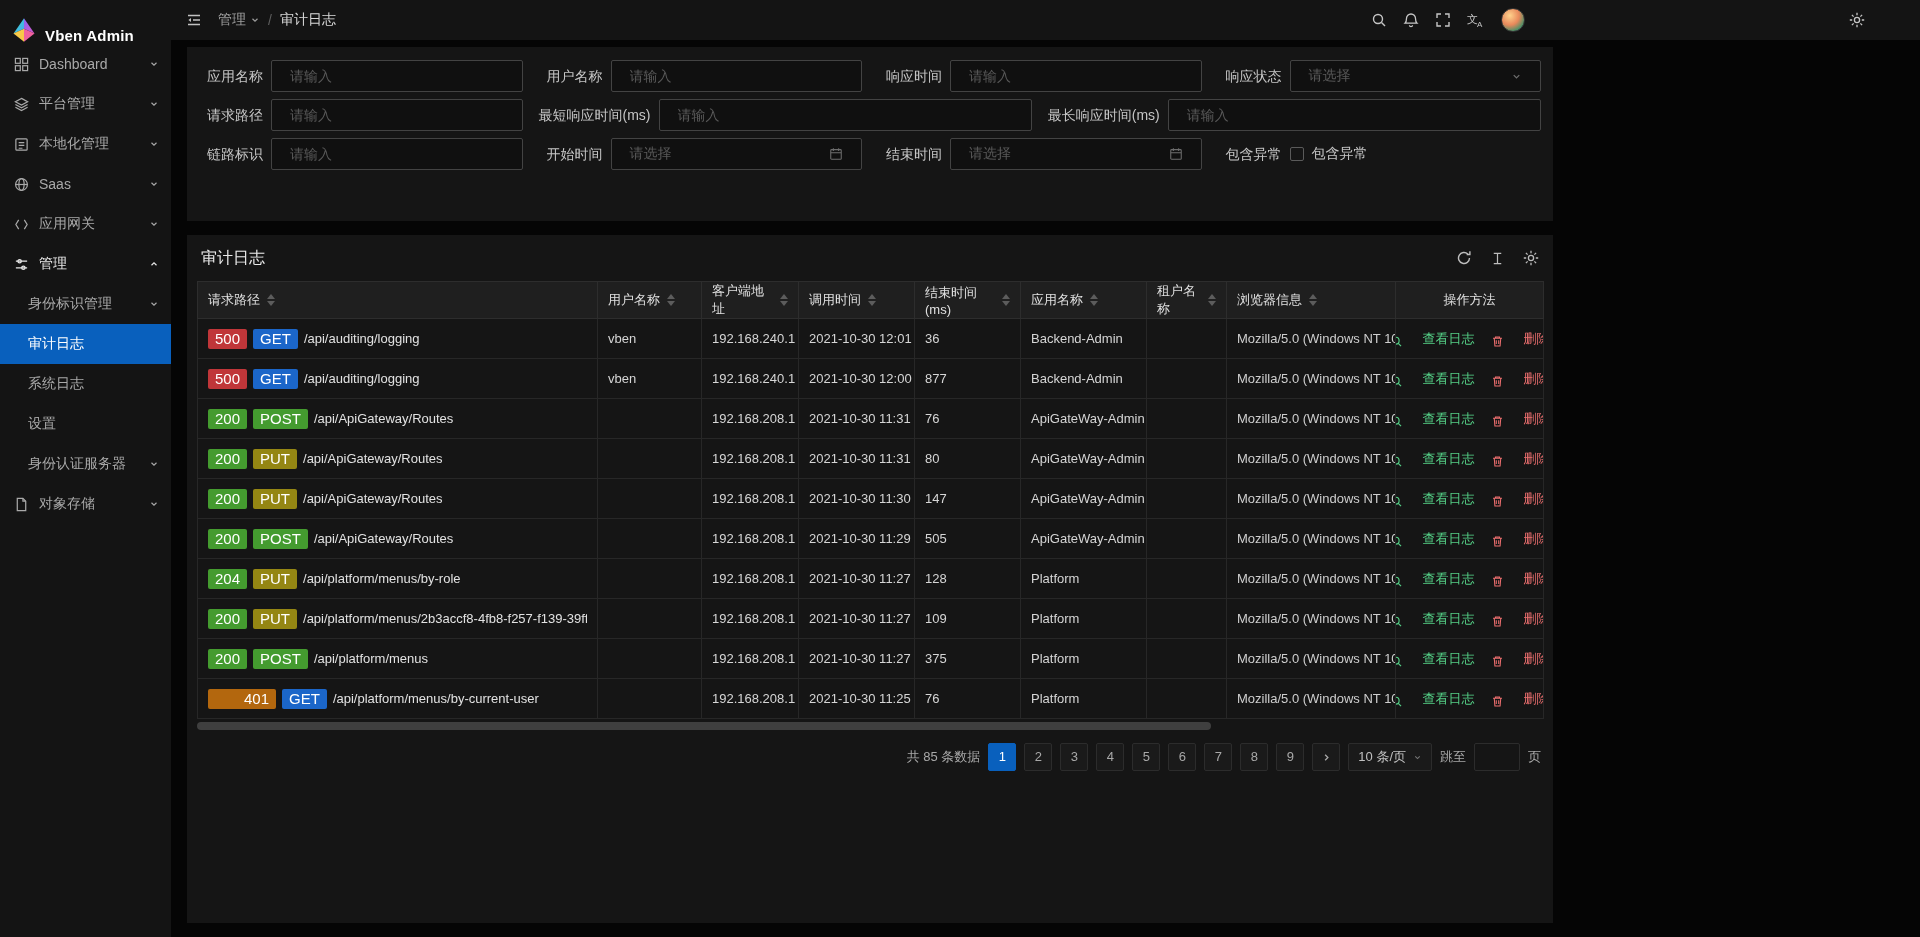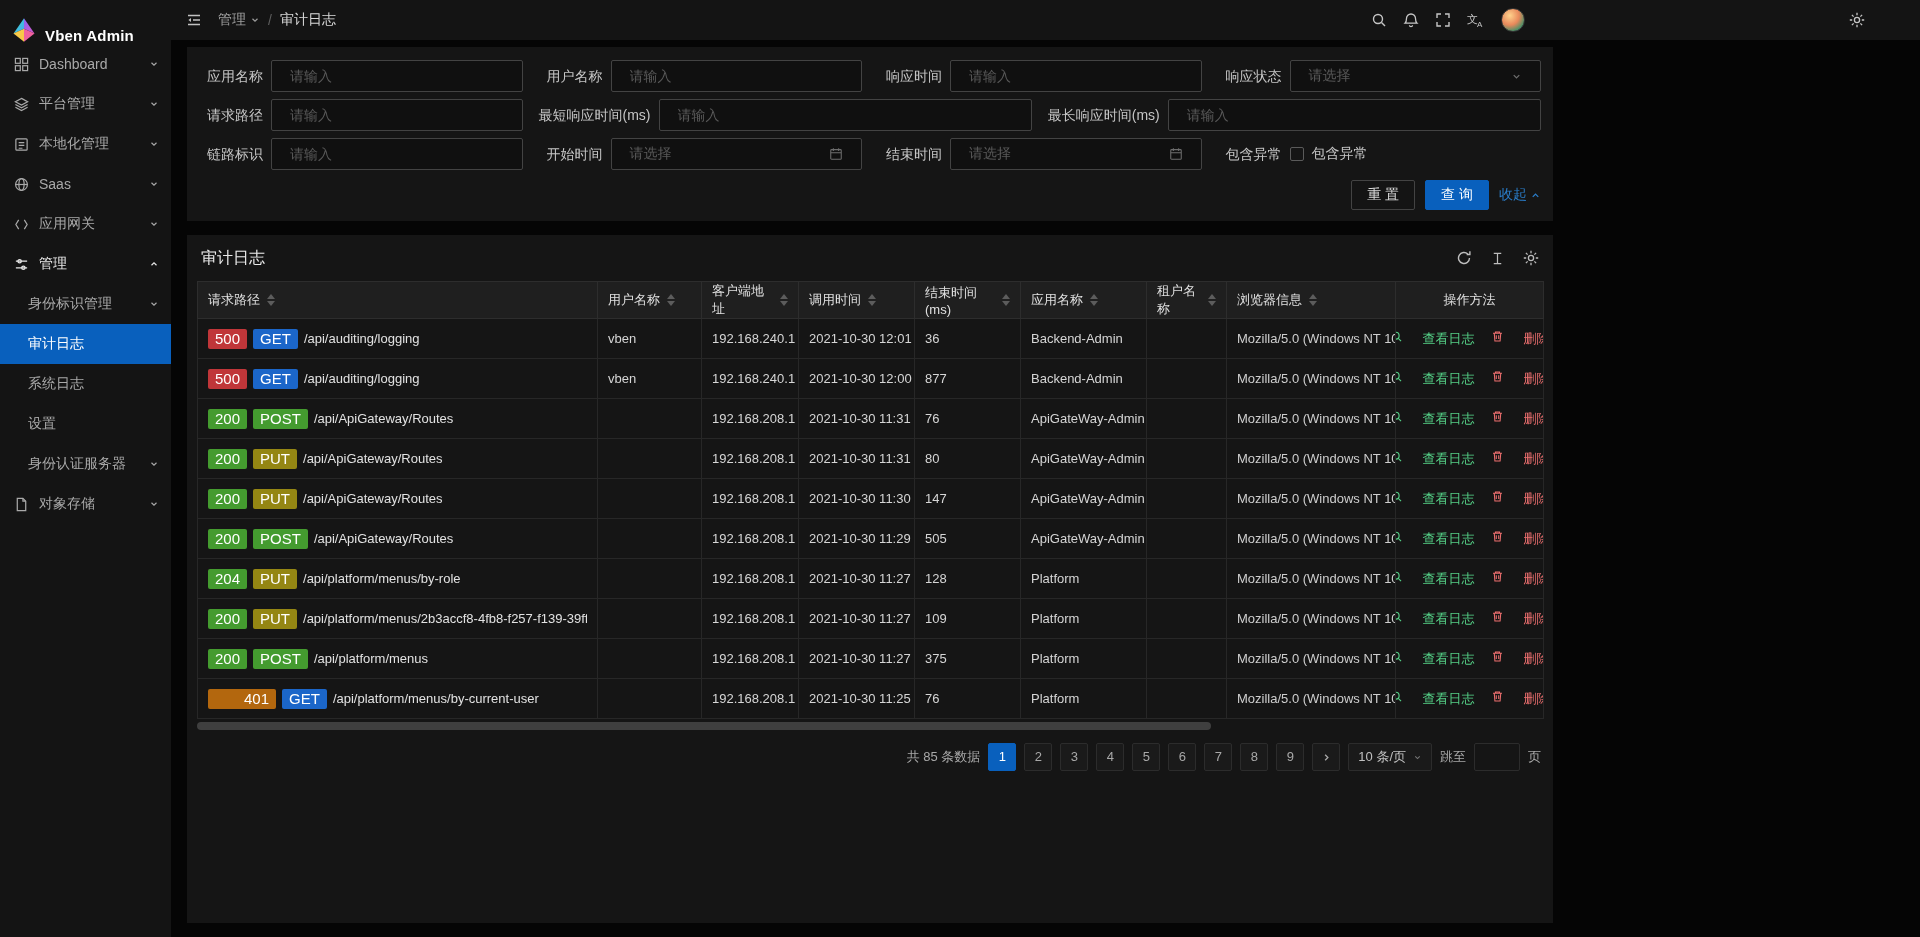--- a/index.html
+++ b/index.html
@@ -74,21 +74,21 @@
   .th-wrap { display:flex; align-items:center; }
   .th-wrap.center { justify-content:center; }
   .sort { display:inline-flex; flex-direction:column; gap:2px; margin-left:7px; }
   .sort i { width:0; height:0; border-left:4px solid transparent; border-right:4px solid transparent; display:block; }
   .sort .u { border-bottom:5px solid #5c5c5c; }
   .sort .d { border-top:5px solid #5c5c5c; }
   .cell-flex { display:flex; align-items:center; gap:6px; min-width:0; }
   .badge { flex:none; display:inline-block; height:20px; line-height:20px; padding:0 7px; border-radius:2px; font-size:15px; color:#fff; }
   .path-text { overflow:hidden; color:#e2e2e2; }
   .td-actions .cell-flex { justify-content:center; gap:16px; }
-  .act { display:inline-flex; align-items:flex-start; gap:20px; cursor:pointer; font-size:13px; }
+  .act { display:inline-flex; align-items:flex-end; gap:20px; cursor:pointer; font-size:13px; }
   .browser-cell { color:#cfcfcf; }
 
   .hscroll { width:1346px; height:8px; margin-top:3px; position:relative; background:transparent; }
   .hscroll .thumb { position:absolute; left:0; top:0; height:8px; width:1014px; background:#3f3f3f; border-radius:4px; cursor:pointer; }
 
   .pager { display:flex; justify-content:flex-end; align-items:center; gap:8px; margin-top:13px; color:#a8a8a8; font-size:13px; padding-right:2px; }
   .pg { min-width:28px; height:28px; line-height:26px; text-align:center; border:1px solid #2c2c2c; background:#1a1a1a; border-radius:2px; color:#a8a8a8; cursor:pointer; }
   .pg.active { background:#0960bd; border-color:#0960bd; color:#ffffff; }
   .pg-next { display:flex; align-items:center; justify-content:center; }
   .pg-size { height:28px; border:1px solid #2c2c2c; background:#1a1a1a; display:flex; align-items:center; padding:0 9px; gap:7px; border-radius:2px; color:#c0c0c0; cursor:pointer; }
@@ -378,32 +378,20 @@
           </span>
         </div>
       </div>
       <div class="field">
         <label class="f-label">包含异常</label>
         <span class="checkbox"></span>
         <span class="cb-text">包含异常</span>
       </div>
     </div>
 
-    <div class="f-actions">
-      <button class="btn btn-default">重 置</button>
-      <button class="btn btn-primary">查 询</button>
-      <a class="collapse-link">
-        <span>收起</span>
-        <span class="chev">
-          <svg width="11" height="11" viewBox="0 0 12 12">
-              <path d="M3 4.5l3 3 3-3" fill="none" stroke="currentColor" stroke-width="1.4"></path>
-            </svg>
-        </span>
-      </a>
-    </div>
   </section>
 
   <section class="panel table-panel">
     <div class="panel-head">
       <span class="panel-title">审计日志</span>
       <div class="head-tools">
         <span class="tool">
           <svg width="16" height="16" viewBox="0 0 16 16">
               <path d="M13.5 8a5.5 5.5 0 1 1-1.7-4" fill="none" stroke="currentColor" stroke-width="1.4"></path>
               <path d="M13.9 1.3v3.2h-3.2" fill="none" stroke="currentColor" stroke-width="1.4"></path>

